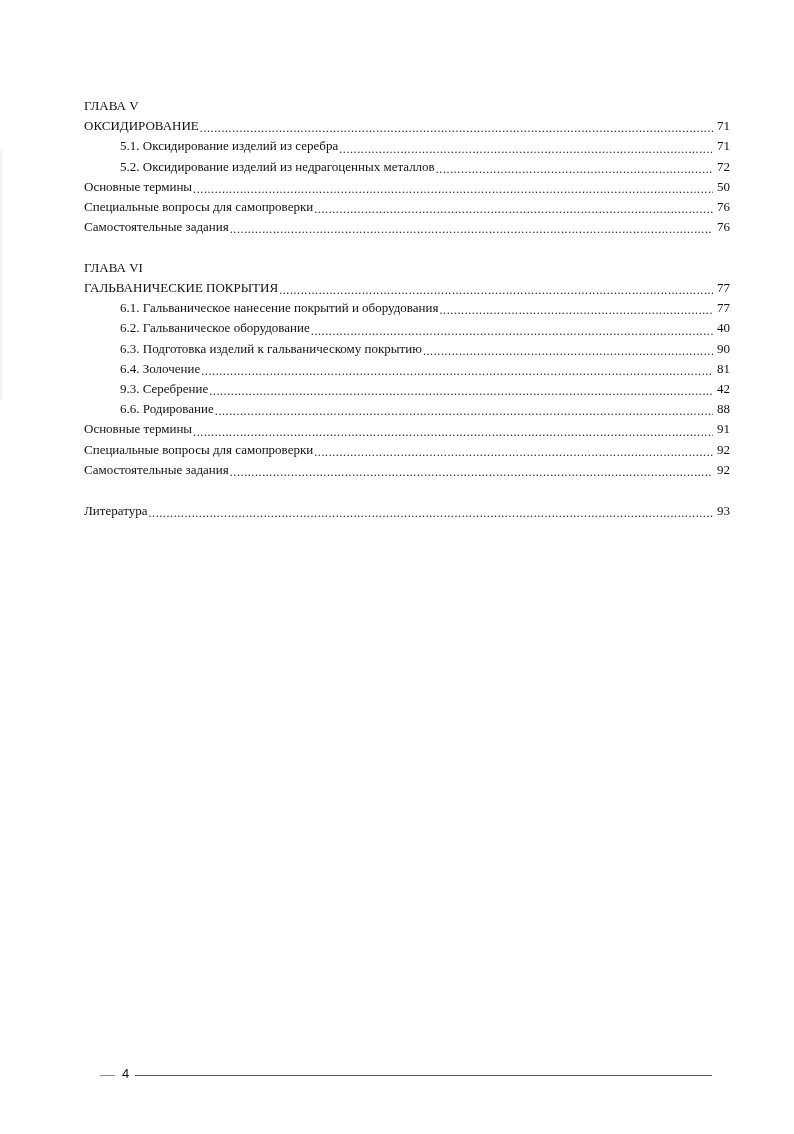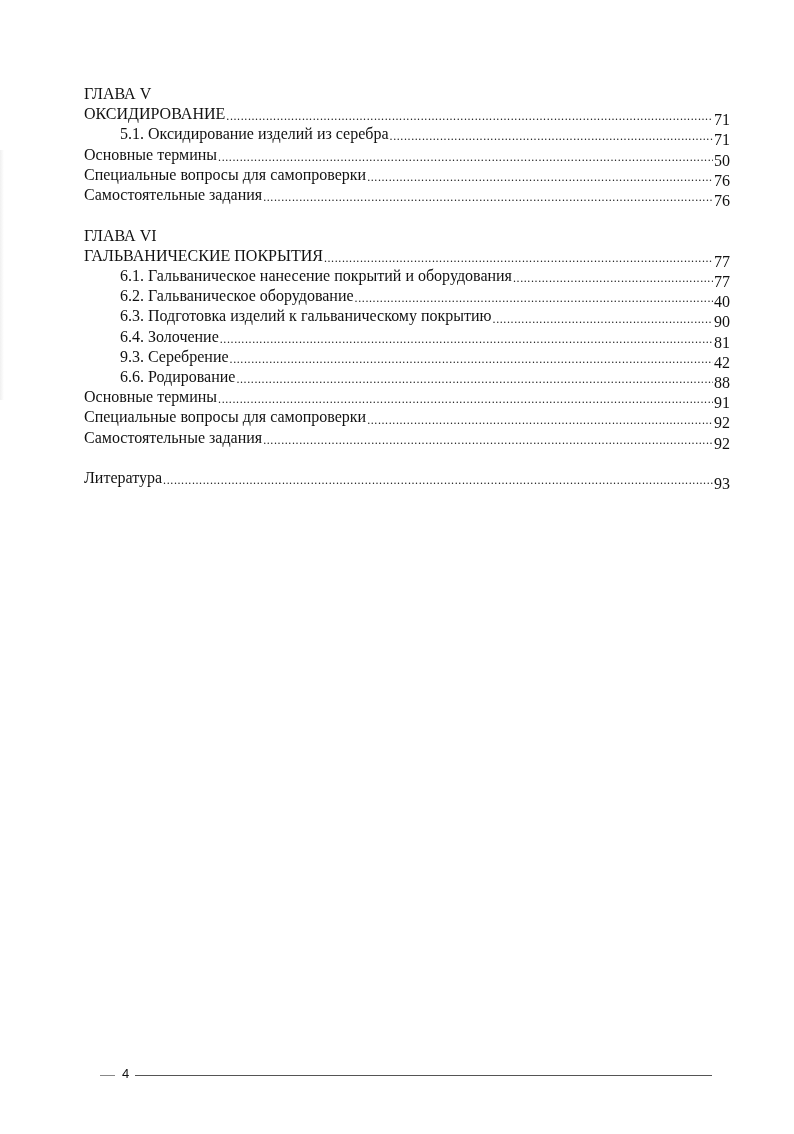--- a/index.html
+++ b/index.html
@@ -1,19 +1,19 @@
 <!DOCTYPE html>
 <html><head>
   <meta charset="utf-8">
   <style>
     html, body { margin: 0; padding: 0; background: #ffffff; }
     body { width: 794px; height: 1134px; position: relative; overflow: hidden;
            font-family: "Liberation Serif", "DejaVu Serif", serif; color: #111; }
-    .toc { position: absolute; left: 84px; top: 84px; width: 646px; font-size: 16px; }
-    .line { display: flex; align-items: center; height: 20.2px; line-height: 20.2px; white-space: nowrap; }
+    .toc { position: absolute; left: 84px; top: 96px; width: 646px; font-size: 13px; }
+    .line { display: flex; align-items: flex-end; height: 20.2px; line-height: 20.2px; white-space: nowrap; }
     .line.indent { padding-left: 36px; }
     .line .t { flex: 0 0 auto; padding-right: 1px; }
     .line .dots { flex: 1 1 auto; overflow: hidden; position: relative; height: 20px; }
     .line .dots::before { content: "........................................................................................................................................................................................................................................................................"; position: absolute; left: 0; bottom: 2px; letter-spacing: 0.6px; font-size: 12px; line-height: 12px; color: #222; }
     .line .pg { flex: 0 0 auto; padding-left: 1px; min-width: 16px; text-align: right; margin-top: 12px; }
     .head { height: 20.2px; line-height: 20.2px; }
     .gap { height: 20.6px; }
     .footer { position: absolute; left: 100px; top: 1066px; width: 612px; height: 16px; }
     .footer .pre { position: absolute; left: 0; top: 9px; width: 15px; border-top: 1px solid #888; }
     .footer .num { position: absolute; left: 22px; top: 0; font-family: "Liberation Sans", "DejaVu Sans", sans-serif; font-size: 13px; line-height: 16px; color: #111; }
@@ -30,20 +30,25 @@
   <div class="head">ГЛАВА V</div>
   <div class="line">
     <span class="t">ОКСИДИРОВАНИЕ</span>
     <span class="dots"></span>
     <span class="pg">71</span>
   </div>
   <div class="line indent">
     <span class="t">5.1. Оксидирование изделий из серебра</span>
     <span class="dots"></span>
     <span class="pg">71</span>
+  </div>
+  <div class="line indent">
+    <span class="t">5.2. Оксидирование изделий из недрагоценных металлов</span>
+    <span class="dots"></span>
+    <span class="pg">72</span>
   </div>
   <div class="line">
     <span class="t">Основные термины</span>
     <span class="dots"></span>
     <span class="pg">50</span>
   </div>
   <div class="line">
     <span class="t">Специальные вопросы для самопроверки</span>
     <span class="dots"></span>
     <span class="pg">76</span>

